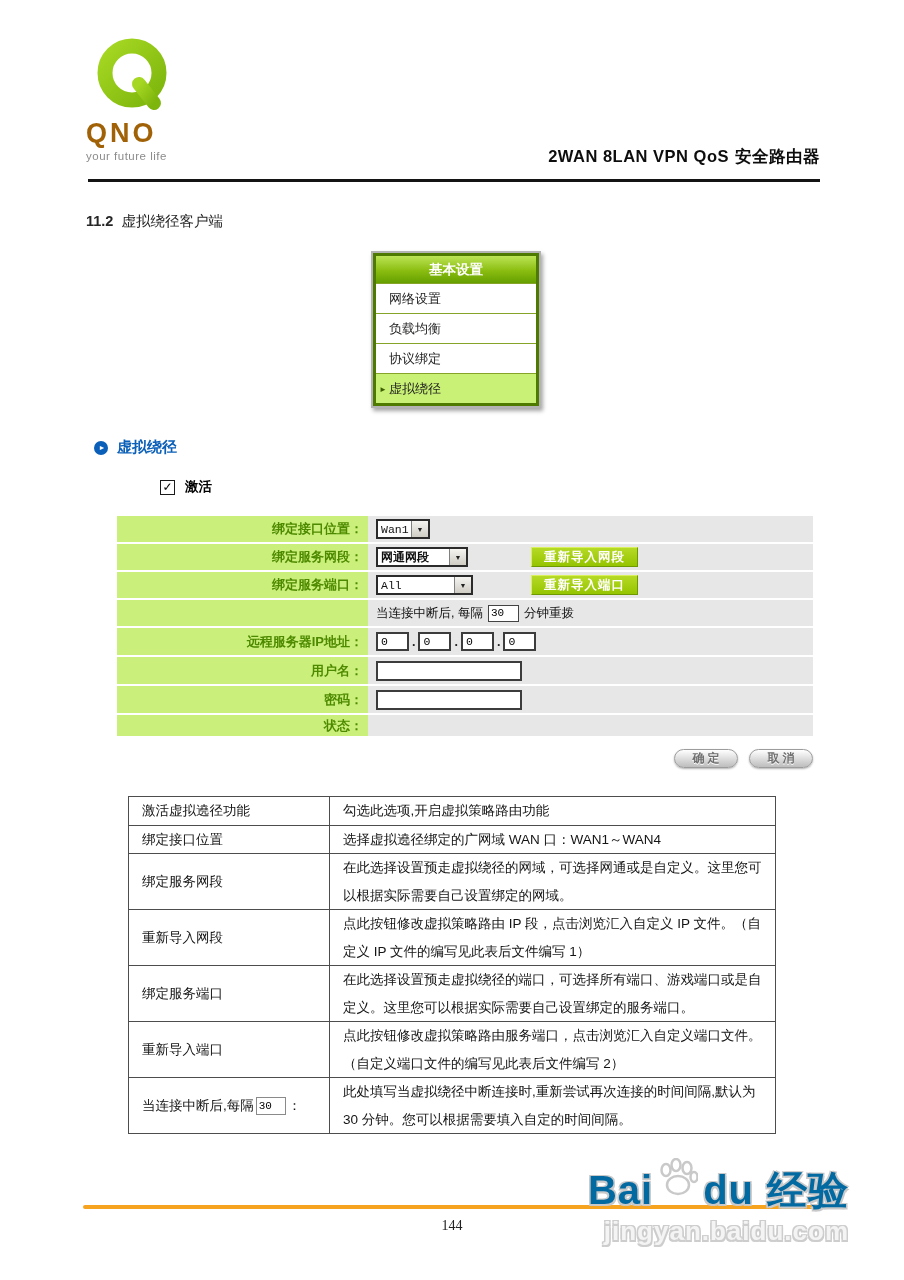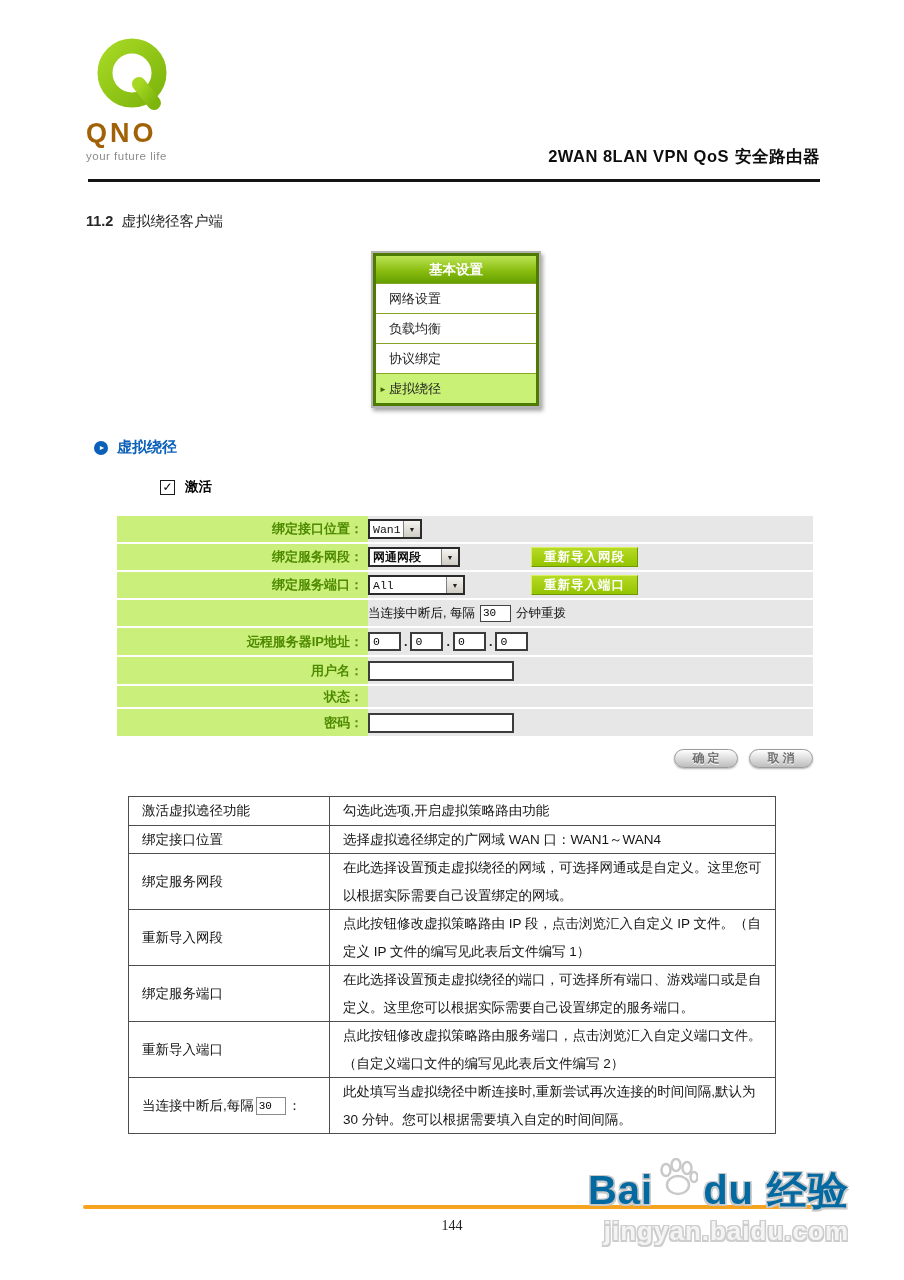--- a/index.html
+++ b/index.html
@@ -43,21 +43,21 @@
   .cb{width:13px;height:13px;border:1px solid #1a1a1a;background:#fff;font-size:12px;
       display:flex;align-items:center;justify-content:center;color:#000;cursor:pointer;}
   .activate-label{font-weight:bold;font-size:13.5px;color:#000;}
 
   
   .form{position:absolute;left:117px;top:516px;width:696px;}
   .frow{display:flex;margin-bottom:2px;height:26px;}
   .frow.h27{height:27px;border-radius:9px;} .frow.h21{height:21px;}
   .fl{width:251px;background:#caef7b;display:flex;align-items:center;justify-content:flex-end;
       padding-right:5px;box-sizing:border-box;color:#4e8a00;font-weight:bold;font-size:13px;flex:0 0 auto;}
-  .fr{flex:1;background:#e7e7e7;display:flex;align-items:center;padding-left:0;position:relative;
+  .fr{flex:1;background:#e7e7e7;display:flex;align-items:center;padding-left:8px;position:relative;
       font-size:12.5px;color:#111;}
   .dd{border:2px solid #2b2b2b;background:#fff;height:20px;box-sizing:border-box;display:flex;cursor:pointer;}
   .dd-val{flex:1;display:flex;align-items:center;padding:0 3px;font-family:"Liberation Mono",monospace;font-size:11.5px;white-space:nowrap;overflow:hidden;}
   .dd-val.cn{font-family:"Liberation Sans",sans-serif;font-weight:bold;font-size:12px;}
   .dd-btn{width:16px;background:linear-gradient(#f5f4f0,#cfcdc4);border-left:1px solid #808080;
           display:flex;align-items:center;justify-content:center;font-size:7px;color:#222;flex:0 0 auto;}
   .gbtn{position:absolute;left:163px;top:50%;transform:translateY(-50%);width:107px;height:20px;
         background:linear-gradient(180deg,#b6da25,#95c400);border:1px solid #6f9900;
         border-top-color:#d9f05c;border-left-color:#d9f05c;color:#fff;font-weight:bold;font-size:12.5px;
         display:flex;align-items:center;justify-content:center;letter-spacing:1px;cursor:pointer;
@@ -215,30 +215,30 @@
       </div>
     </div>
 
     <div class="frow h27">
       <div class="fl">用户名：</div>
       <div class="fr">
         <input class="ti wide" value="" style="">
       </div>
     </div>
 
+    <div class="frow h27">
+      <div class="fl">密码：</div>
+      <div class="fr">
+        <input class="ti wide" value="" style="">
+      </div>
+    </div>
+
     <div class="frow h21">
       <div class="fl">状态：</div>
       <div class="fr"></div>
-    </div>
-
-    <div class="frow h27">
-      <div class="fl">密码：</div>
-      <div class="fr">
-        <input class="ti wide" value="" style="">
-      </div>
     </div>
   </div>
 
   <div class="okrow">
     <button class="pill">确定</button>
     <button class="pill">取消</button>
   </div>
 
   <table class="desc">
     <tbody>

